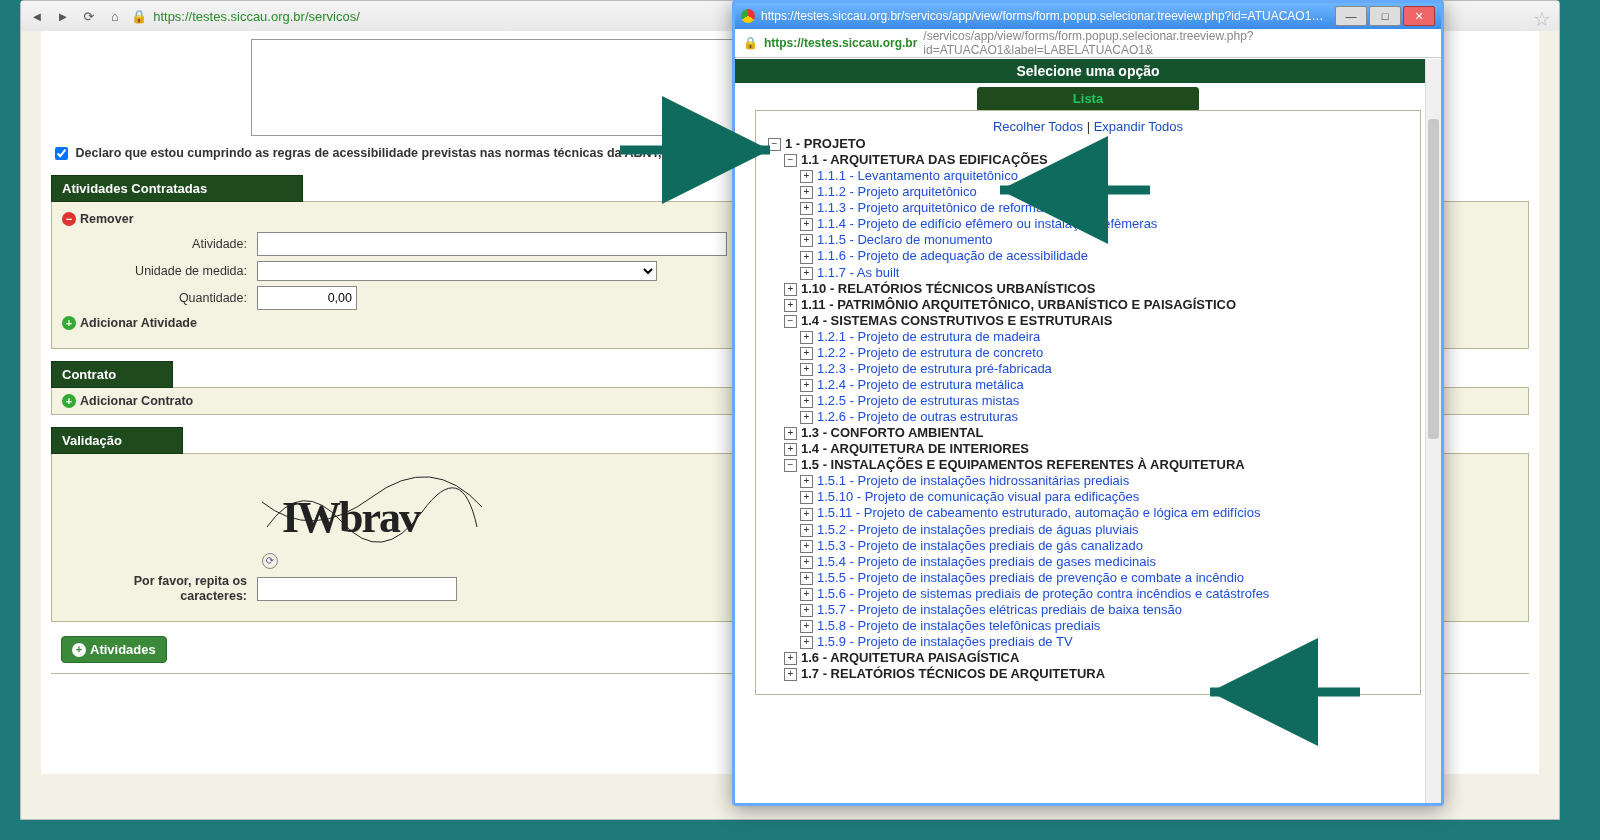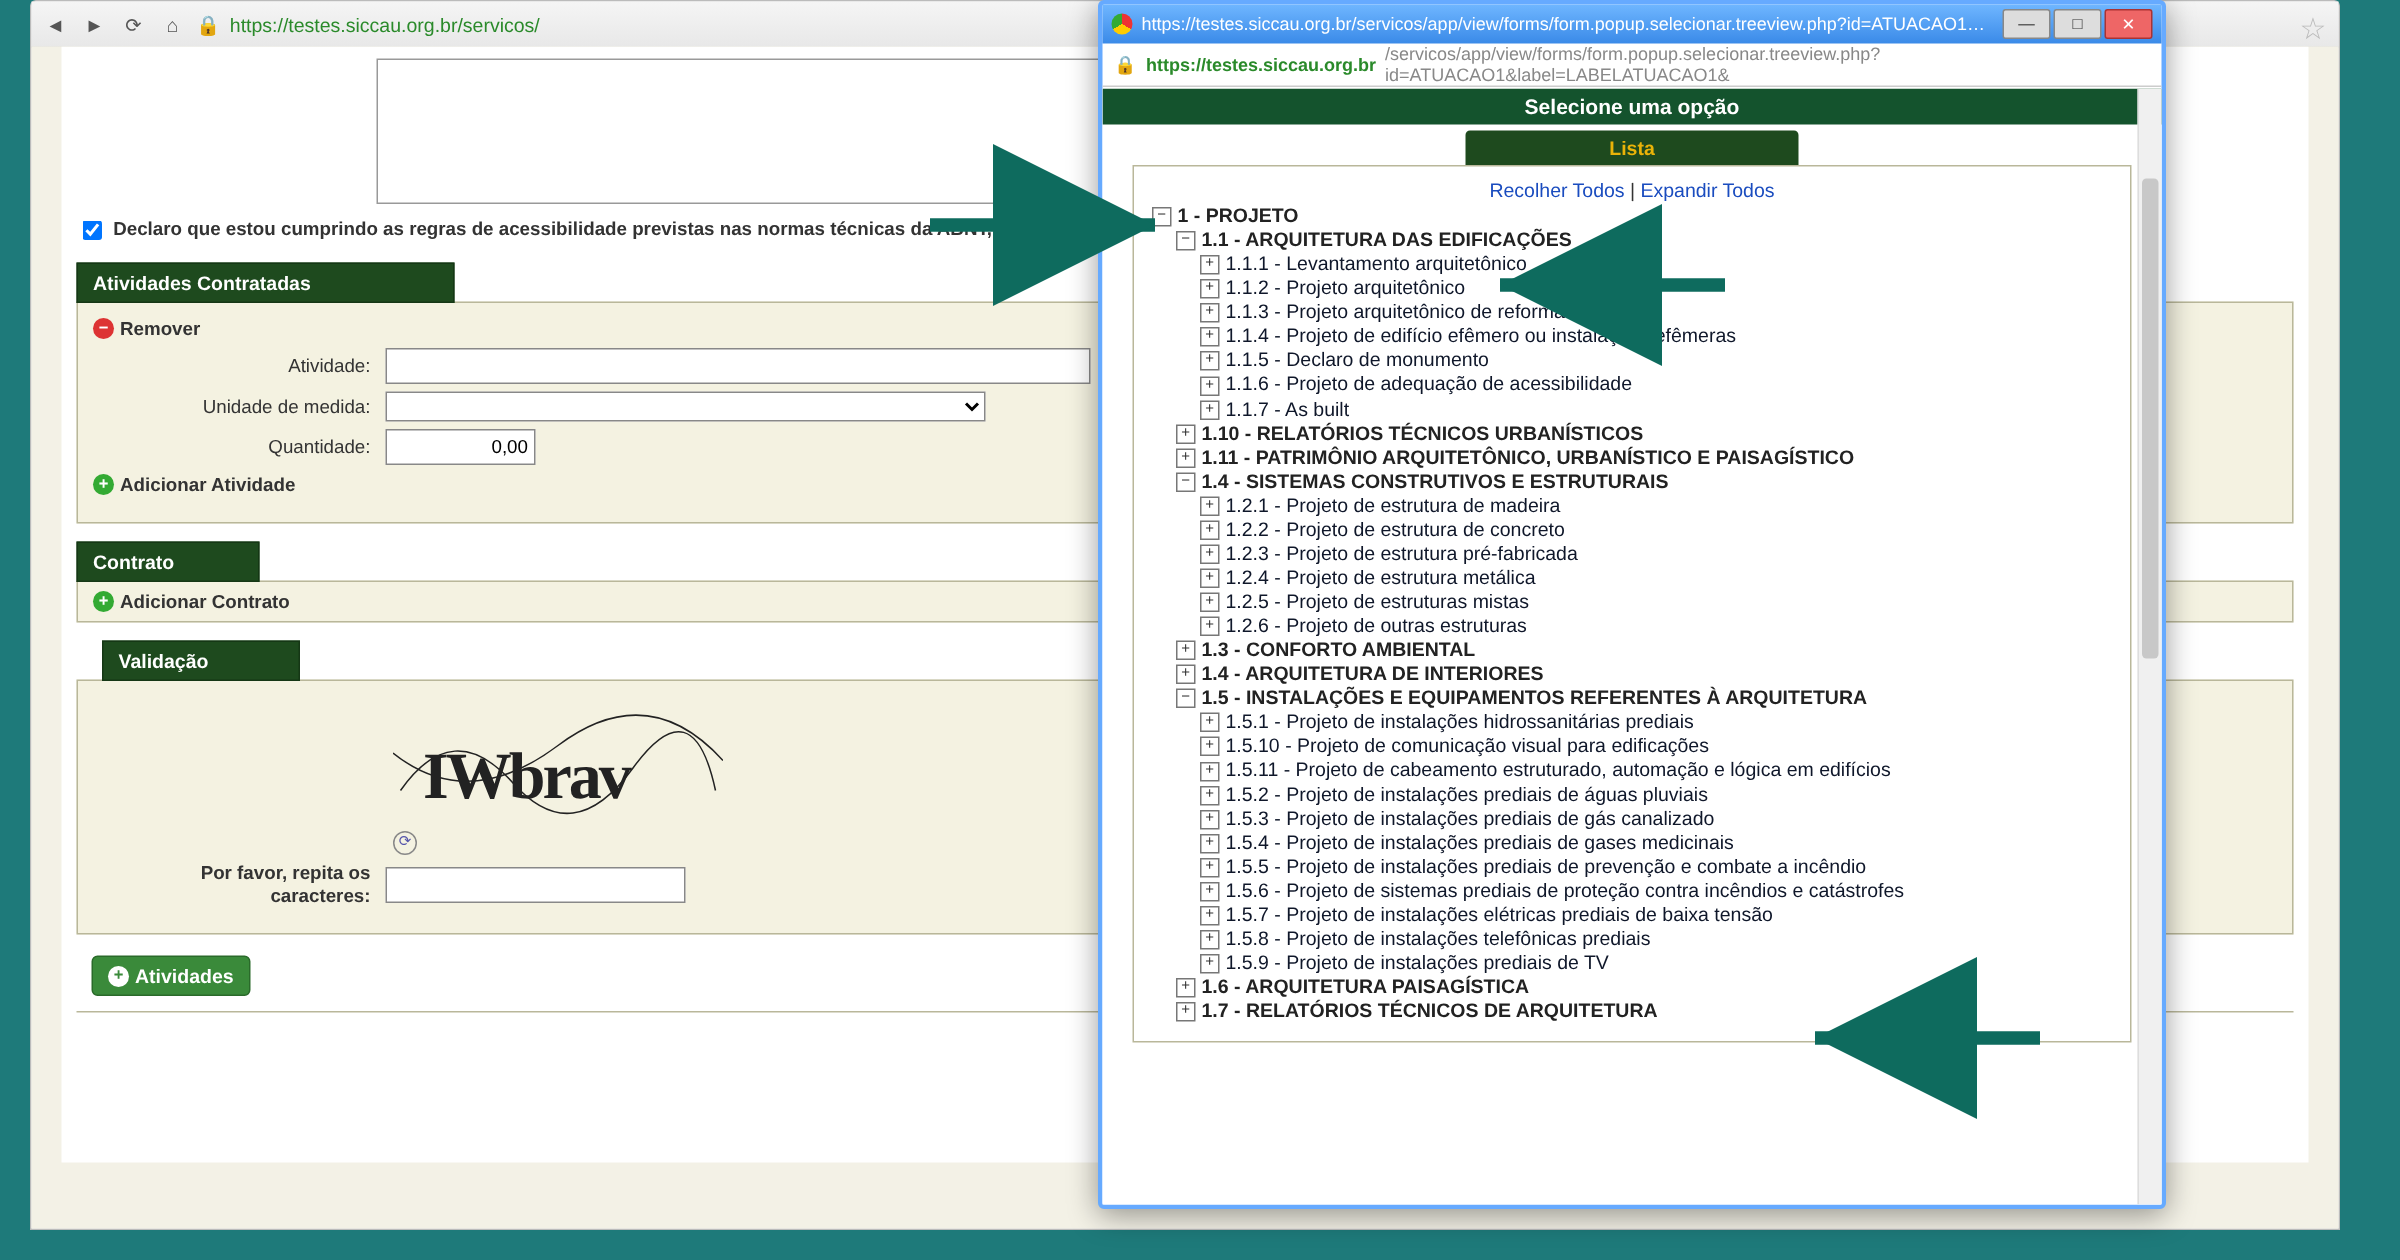--- a/index.html
+++ b/index.html
@@ -34,30 +34,30 @@
   .winbar{height:26px;background:linear-gradient(#6fb6ff,#3a8ae8);color:#fff;display:flex;align-items:center;padding:0 6px;font-size:12px;gap:6px;}
   .winbar .title{flex:1;white-space:nowrap;overflow:hidden;text-overflow:ellipsis;}
   .winctrl{display:flex;gap:2px;}
   .winctrl span{width:30px;height:18px;background:#ddd;border:1px solid #888;border-radius:2px;font-size:11px;display:flex;align-items:center;justify-content:center;color:#333;cursor:pointer;}
   .winctrl span:last-child{background:#e66;color:#fff;border-color:#a33;}
   .popup-url{height:28px;border-bottom:1px solid #ccc;display:flex;align-items:center;padding:0 8px;font-size:12px;gap:6px;}
   .popup-url .host{color:#2a8a2a;font-weight:bold;}
   .popup-url .rest{color:#888;}
   .popup-body{position:absolute;top:56px;left:0;right:0;bottom:0;overflow:auto;background:#fff;}
   .dark-bar{background:#14532d;color:#fff;font-weight:bold;text-align:center;padding:4px 0;font-size:14px;}
-  .tab-lista{width:220px;margin:4px auto 0 auto;background:#1e4a1e;color:#eab308;text-align:center;font-weight:bold;padding:3px 0;border-radius:3px 3px 0 0;border:1px solid #1e4a1e;}
+  .tab-lista{width:220px;margin:4px auto 0 auto;background:#1e4a1e;color:#22c55e;text-align:center;font-weight:bold;padding:3px 0;border-radius:3px 3px 0 0;border:1px solid #1e4a1e;}
   .tree-box{border:1px solid #b9b79a;margin:0 20px 20px 20px;padding:8px 12px 12px 12px;background:#fff;font-size:13px;}
   .tree-actions a{color:#1a4cbf;text-decoration:none;}
   .tree-actions{margin-bottom:2px;text-align:center;}
   .tree ul{list-style:none;margin:0;padding-left:16px;}
   .tree>ul{padding-left:0;}
   .tree li{margin:1px 0;white-space:nowrap;}
   .tree .toggler{display:inline-block;width:11px;height:11px;border:1px solid #777;font-size:10px;line-height:9px;text-align:center;margin-right:4px;color:#333;background:#fff;vertical-align:middle;cursor:pointer;}
   .tree .node-label{color:#222;font-weight:bold;}
-  .tree .leaf-link{color:#0f172a;text-decoration:none;}
+  .tree .leaf-link{color:#1d4ed8;text-decoration:none;}
   .star{position:absolute;right:8px;top:6px;color:#bbb;font-size:20px;}
   .scroll-track{position:absolute;right:0;top:0;bottom:0;width:15px;background:#f0f0f0;border-left:1px solid #ddd;}
   .scroll-thumb{position:absolute;left:2px;right:2px;background:#c8c8c8;border-radius:3px;}
 </style>
 </head>
 <body>
 
 <div class="stage">
 
   <div class="back-win">
@@ -106,21 +106,21 @@
         </div>
 
         <div class="section-title" style="width:100px;">Contrato</div>
         <div class="section-box" style="padding:6px 10px;">
           <div class="act-btn" style="margin:0;">
             <span class="ico-circ ico-green">+</span>
             <span>Adicionar Contrato</span>
           </div>
         </div>
 
-        <div class="section-title" style="width:110px;margin-left:17px;">Validação</div>
+        <div class="section-title" style="width:110px;">Validação</div>
         <div class="section-box">
           <div class="captcha">
             <svg width="220" height="80" viewBox="0 0 220 80">
               <g stroke="#222" stroke-width="1" fill="none">
                 <path d="M5 55 Q40 5 80 50 T160 40 T215 55"></path>
                 <path d="M0 30 Q50 70 110 25 T220 35"></path>
               </g>
               <text x="20" y="60" font-family="Georgia,serif" font-size="44" font-weight="bold" fill="#222" style="letter-spacing:-2px;">IWbrav</text>
             </svg>
             <span style="display:inline-block;border:1px solid #888;border-radius:8px;width:14px;height:14px;font-size:10px;text-align:center;line-height:14px;color:#55a;cursor:pointer;">⟳</span>

